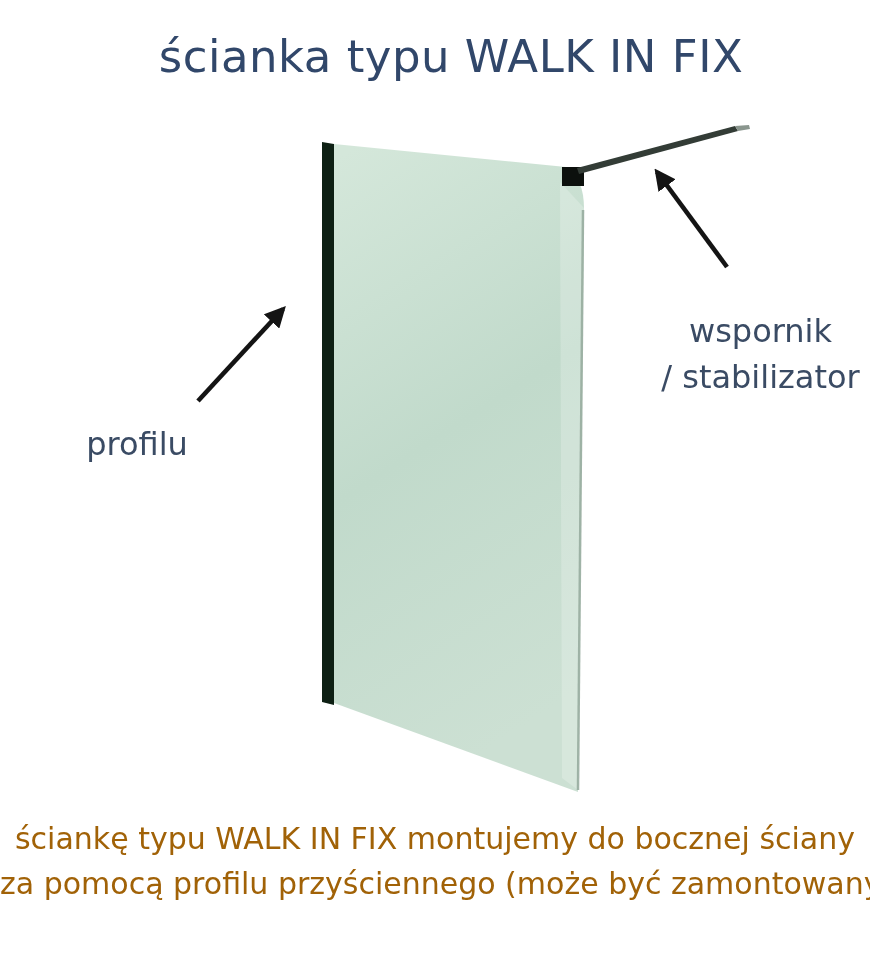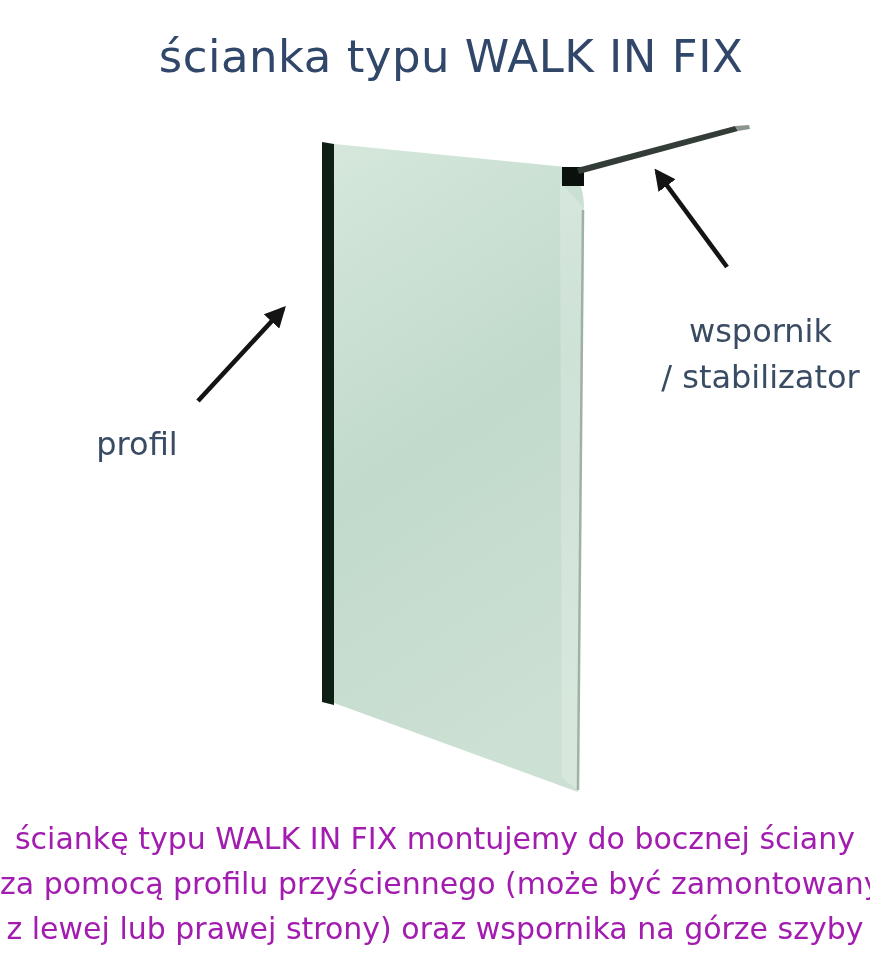--- a/index.html
+++ b/index.html
@@ -44,21 +44,21 @@
   .label .label-line { line-height: 48px; }
   .label-left  { left: 22px;  top: 420px; width: 230px; }
   .label-right { left: 648px; top: 308px; width: 225px; }
   .label-right .label-line { line-height: 46px; }
   .caption {
     position: absolute;
     top: 816px;
     left: 0;
     width: 100%;
     text-align: center;
-    color: #a21caf;
+    color: #a16207;
     font-size: 30px;
     font-weight: 400;
   }
   .caption .caption-line { line-height: 45px; white-space: nowrap; }
 </style>
 </head>
 <body>
 
 <div class="canvas">
 
@@ -88,27 +88,26 @@
 
     <polygon points="577,168 735,126 738,131 579,174" fill="#333c36"></polygon>
     <polygon points="735,126 749,125 750,129 738,131" fill="#8a968e"></polygon>
 
     <line x1="198" y1="401" x2="283" y2="309" stroke-width="4.6" marker-end="url(#arrowHead)" stroke="#141414"></line>
 
     <line x1="727" y1="267" x2="657" y2="172" stroke-width="4.6" marker-end="url(#arrowHead)" stroke="#141414"></line>
   </svg>
 
   <div class="label label-left">
-    <div class="label-line">profil</div>
+    <div class="label-line">profilu</div>
   </div>
 
   <div class="label label-right">
     <div class="label-line">wspornik</div>
     <div class="label-line">/ stabilizator</div>
   </div>
 
   <div class="caption">
     <div class="caption-line">ściankę typu WALK IN FIX montujemy do bocznej ściany</div>
     <div class="caption-line">za pomocą profilu przyściennego (może być zamontowany</div>
-    <div class="caption-line">z lewej lub prawej strony) oraz wspornika na górze szyby</div>
   </div>
 
 </div>
 
 </body></html>

